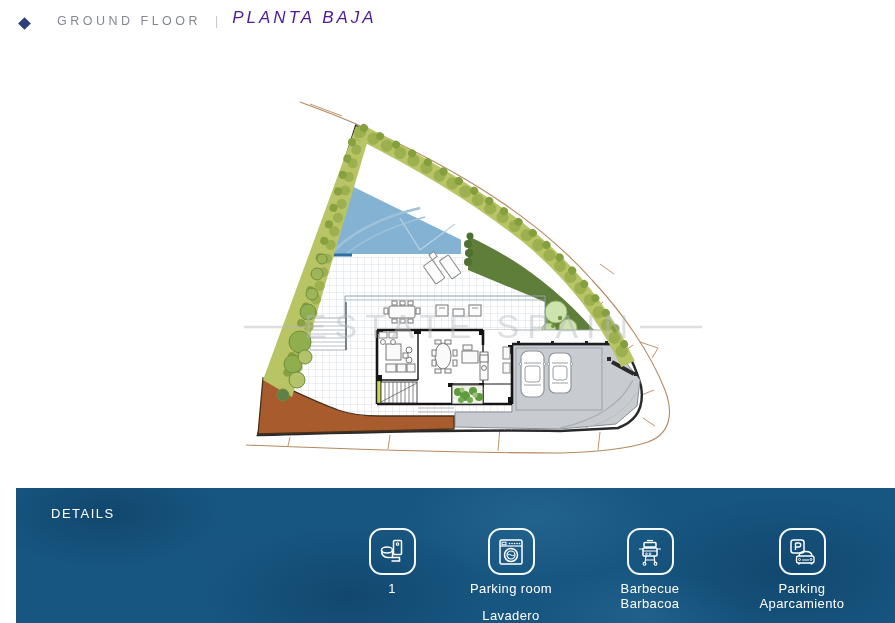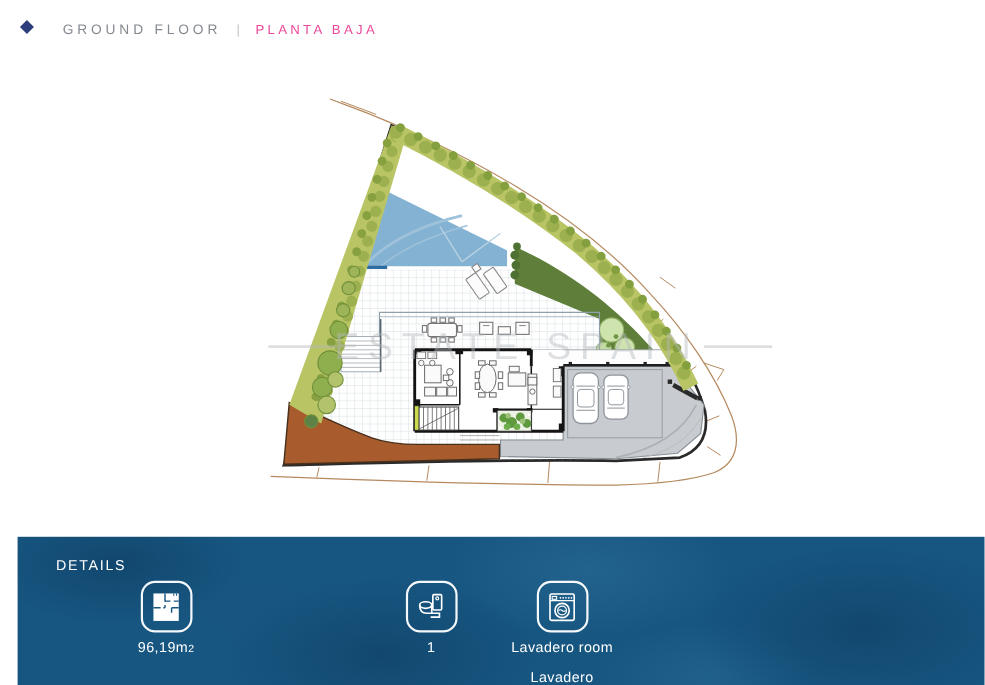--- a/index.html
+++ b/index.html
@@ -1,27 +1,27 @@
 <!DOCTYPE html>
 <html><head>
 <meta charset="utf-8">
 <style>
   html,body{margin:0;padding:0;background:#ffffff;}
   body{width:895px;height:623px;position:relative;overflow:hidden;
        font-family:"Liberation Sans",sans-serif;}
 
   
-  .page-header{position:absolute;top:20px;left:20px;display:flex;align-items:flex-start;gap:14px;}
+  .page-header{position:absolute;top:8px;left:20px;display:flex;align-items:flex-end;gap:14px;}
   .bullet{width:9px;height:9px;background:#2c3f7c;transform:rotate(45deg);margin-right:14px;}
   .title-en{font-size:12.5px;letter-spacing:3.5px;color:#84898f;font-weight:500;}
   .sep{color:#c2c6ca;font-size:12px;font-weight:300;}
-  .title-es{font-size:12px;letter-spacing:3px;color:#ec4899;font-weight:400;}
+  .title-es{font-size:17px;letter-spacing:3px;color:#4c1d95;font-style:italic;font-weight:400;}
 
   
-  .plan-wrap{position:absolute;top:0;left:0;width:827px;height:488px;}
+  .plan-wrap{position:absolute;top:12px;left:0;width:827px;height:488px;}
 
   
   .band{position:absolute;left:16px;top:488px;width:895px;height:135px;
     background-color:#175680;
     background-image:
       radial-gradient(ellipse 190px 90px at 10% 18%, rgba(9,48,84,.40), transparent 62%),
       radial-gradient(ellipse 230px 115px at 37% 80%, rgba(10,52,88,.42), transparent 62%),
       radial-gradient(ellipse 210px 100px at 58% 22%, rgba(52,120,163,.38), transparent 62%),
       radial-gradient(ellipse 250px 125px at 86% 62%, rgba(11,54,92,.45), transparent 62%),
       radial-gradient(ellipse 170px 80px at 70% 95%, rgba(52,120,163,.30), transparent 62%),
@@ -304,36 +304,20 @@
   <g opacity="0.45">
     <text x="470" y="326" text-anchor="middle" font-family="Liberation Sans, sans-serif" font-size="34" letter-spacing="8" fill="#b4b9bd">ESTATE SPAIN</text>
     <path d="M244,315 L306,315 M640,315 L702,315" stroke="#b4b9bd" stroke-width="2.5"></path>
   </g>
 </svg>
 </div>
 
 <div class="band">
   <div class="band-title">DETAILS</div>
 
-  <div class="detail-item" style="left:55px;">
-    <div class="icon-box">
-      <svg width="30" height="30" viewBox="0 0 30 30" fill="none">
-        <rect x="3.5" y="2.5" width="23" height="25" fill="#ffffff"></rect>
-        <g stroke="#175680" stroke-width="1.3">
-          <path d="M14,2.5 V10 M14,13 V15.5 M3.5,15.5 H10 M12.5,15.5 H14"></path>
-          <path d="M14,9.5 H19 M22,9.5 H26.5"></path>
-          <path d="M20,15.5 H26.5 M20,15.5 V20"></path>
-        </g>
-        <path d="M22,2.5 v2 M24.5,2.5 v2" stroke="#175680" stroke-width="1"></path>
-      </svg>
-    </div>
-    <div class="detail-label">
-      <span>96,19m</span><span class="sub">2</span>
-    </div>
-  </div>
 
 
   <div class="detail-item" style="left:296px;">
     <div class="icon-box">
       <svg width="30" height="30" viewBox="0 0 30 30" fill="none" stroke="#ffffff" stroke-width="1.5">
         <rect x="16.5" y="3.5" width="8" height="14" rx="1"></rect>
         <circle cx="20.5" cy="7" r="1.3" stroke-width="1.1"></circle>
         <ellipse cx="10" cy="13" rx="5.5" ry="3"></ellipse>
         <path d="M4.5,13 C4.5,18 7,20.5 11,20.5 L15.5,20.5 L15.5,13"></path>
         <path d="M15.5,20.5 h7 v3.5 h-8"></path>
@@ -353,18 +337,53 @@
             <circle cx="16" cy="6.5" r="0.8"></circle>
           <circle cx="18.5" cy="6.5" r="0.8"></circle>
             <circle cx="21" cy="6.5" r="0.8"></circle>
             <circle cx="23.5" cy="6.5" r="0.8"></circle>
         </g>
         <circle cx="15" cy="18" r="6.5"></circle>
         <circle cx="15" cy="18" r="4" stroke-width="1.2"></circle>
         <path d="M11.8,18 Q13.4,16.6 15,18 T18.2,18" stroke-width="1"></path>
       </svg>
     </div>
-    <div class="detail-label">Lavadero room</div>
+    <div class="detail-label">Parking room</div>
     <div class="detail-label" style="margin-top:12px;">Lavadero</div>
   </div>
 
-
+  <div class="detail-item" style="left:554px;">
+    <div class="icon-box">
+      <svg width="30" height="30" viewBox="0 0 30 30" fill="none" stroke="#ffffff" stroke-width="1.5">
+        <path d="M12,3.5 h6" stroke-width="1.2"></path>
+        <rect x="9" y="5.5" width="12" height="4.5" rx="1"></rect>
+        <rect x="8" y="11" width="14" height="8" rx="1"></rect>
+        <path d="M8,14 H22" stroke-width="1"></path>
+        <path d="M4,12 h4 M22,12 h4" stroke-width="1.2"></path>
+        <circle cx="11.5" cy="16.8" r="0.9" stroke-width="0.9"></circle>
+        <circle cx="15" cy="16.8" r="0.9" stroke-width="0.9"></circle>
+        <path d="M11,19 L10,26 M19,19 L20,26" stroke-width="1.2"></path>
+        <path d="M10.5,23 H19.5" stroke-width="1"></path>
+        <circle cx="9.5" cy="26.8" r="1.4" stroke-width="1.1"></circle>
+        <circle cx="20.5" cy="26.8" r="1.4" stroke-width="1.1"></circle>
+      </svg>
+    </div>
+    <div class="detail-label">Barbecue</div>
+    <div class="detail-label" style="margin-top:0;">Barbacoa</div>
+  </div>
+
+  <div class="detail-item" style="left:706px;">
+    <div class="icon-box">
+      <svg width="30" height="30" viewBox="0 0 30 30" fill="none" stroke="#ffffff" stroke-width="1.5">
+        <rect x="4" y="3" width="13" height="13" rx="2.5"></rect>
+        <path d="M8.5,6 V13 M8.5,6 h3.2 a2,2 0 0 1 0,4 h-3.2" stroke-width="1.4" stroke-linejoin="round"></path>
+        <path d="M12,19 C12,16.2 14,14.5 18.5,14.5 C23,14.5 25,16.2 25,19" stroke-width="1.3"></path>
+        <rect x="9.5" y="19" width="17.5" height="7" rx="2" stroke-width="1.3"></rect>
+        <path d="M15,23 H22" stroke-width="1"></path>
+        <circle cx="12.5" cy="22.5" r="1" stroke-width="0.9"></circle>
+        <circle cx="24" cy="22.5" r="1" stroke-width="0.9"></circle>
+        <path d="M12,26 v1.5 M24.5,26 v1.5" stroke-width="1.8"></path>
+      </svg>
+    </div>
+    <div class="detail-label">Parking</div>
+    <div class="detail-label" style="margin-top:0;">Aparcamiento</div>
+  </div>
 </div>
 
 </body></html>

